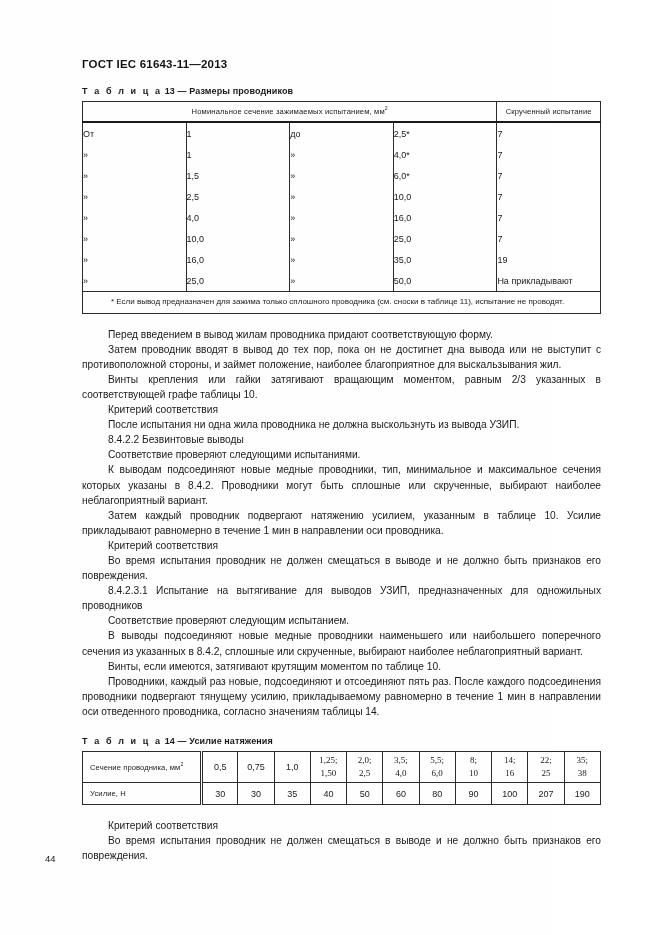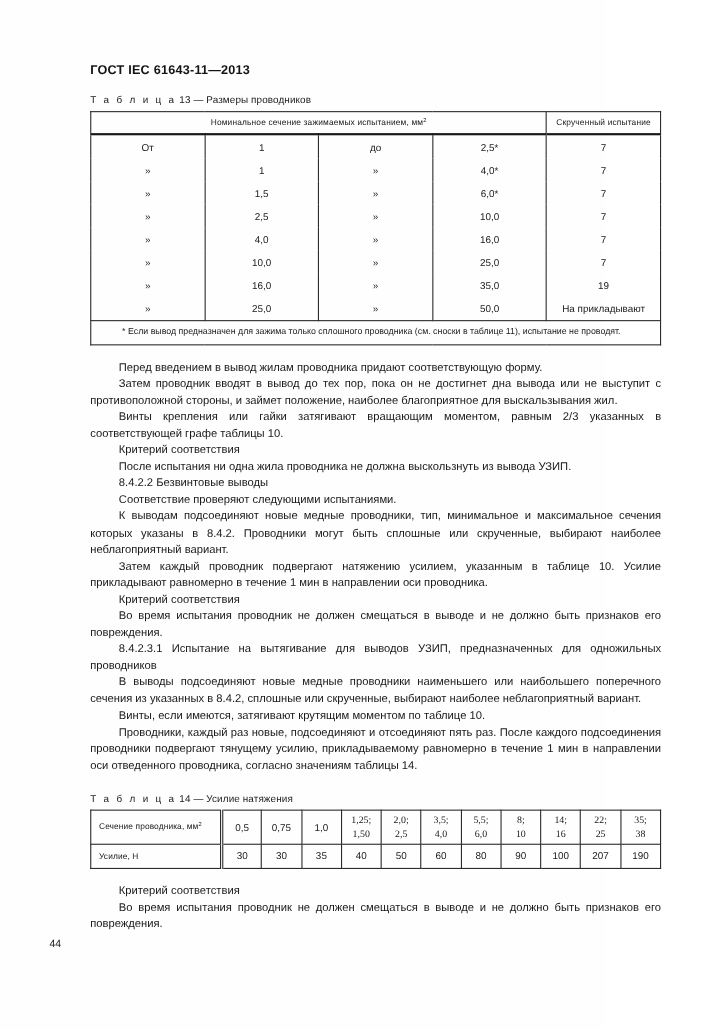--- a/index.html
+++ b/index.html
@@ -35,20 +35,21 @@
     position: absolute;
     left: 82px;
     top: 86px;
     width: 519px;
   }
   .tbl-caption {
     font-size: 9px;
     color: #1a1a1a;
     margin: 0 0 5px 0;
     letter-spacing: 0.1px;
+    font-weight: bold;
   }
   .tbl-caption .spaced {
     letter-spacing: 2.1px;
   }
   
   table.t13 {
     border-collapse: collapse;
     width: 519px;
     table-layout: fixed;
     font-size: 9px;
@@ -62,21 +63,20 @@
   table.t13 thead th {
     height: 19px;
     font-size: 7.6px;
     text-align: center;
     vertical-align: middle;
     border-bottom: 2px solid #1a1a1a;
     letter-spacing: 0.15px;
   }
   table.t13 tbody td {
     height: 21px;
-    text-align: center;
     vertical-align: middle;
     border-top: none;
     border-bottom: none;
     font-size: 9px;
   }
   table.t13 tbody td.twist {
     border-left: 1px solid #2b2b2b;
   }
   table.t13 tbody tr:last-child td {
     border-bottom: 1px solid #2b2b2b;
@@ -235,20 +235,21 @@
         <p>Винты крепления или гайки затягивают вращающим моментом, равным 2/3 указанных в соответствующей графе таблицы 10.</p>
         <p>Критерий соответствия</p>
         <p>После испытания ни одна жила проводника не должна выскользнуть из вывода УЗИП.</p>
         <p>8.4.2.2 Безвинтовые выводы</p>
         <p>Соответствие проверяют следующими испытаниями.</p>
         <p>К выводам подсоединяют новые медные проводники, тип, минимальное и максимальное сечения которых указаны в 8.4.2. Проводники могут быть сплошные или скрученные, выбирают наиболее неблагоприятный вариант.</p>
         <p>Затем каждый проводник подвергают натяжению усилием, указанным в таблице 10. Усилие прикладывают равномерно в течение 1 мин в направлении оси проводника.</p>
         <p>Критерий соответствия</p>
         <p>Во время испытания проводник не должен смещаться в выводе и не должно быть признаков его повреждения.</p>
         <p>8.4.2.3.1 Испытание на вытягивание для выводов УЗИП, предназначенных для одножильных проводников</p>
+        <p>Соответствие проверяют следующим испытанием.</p>
         <p>В выводы подсоединяют новые медные проводники наименьшего или наибольшего поперечного сечения из указанных в 8.4.2, сплошные или скрученные, выбирают наиболее неблагоприятный вариант.</p>
         <p>Винты, если имеются, затягивают крутящим моментом по таблице 10.</p>
         <p>Проводники, каждый раз новые, подсоединяют и отсоединяют пять раз. После каждого подсоединения проводники подвергают тянущему усилию, прикладываемому равномерно в течение 1 мин в направлении оси отведенного проводника, согласно значениям таблицы 14.</p>
       </div>
 
     <div class="t14-wrap">
       <div class="tbl-caption">
         <span class="spaced">Т а б л и ц а</span>
         <span>14</span>
         <span>—</span>

